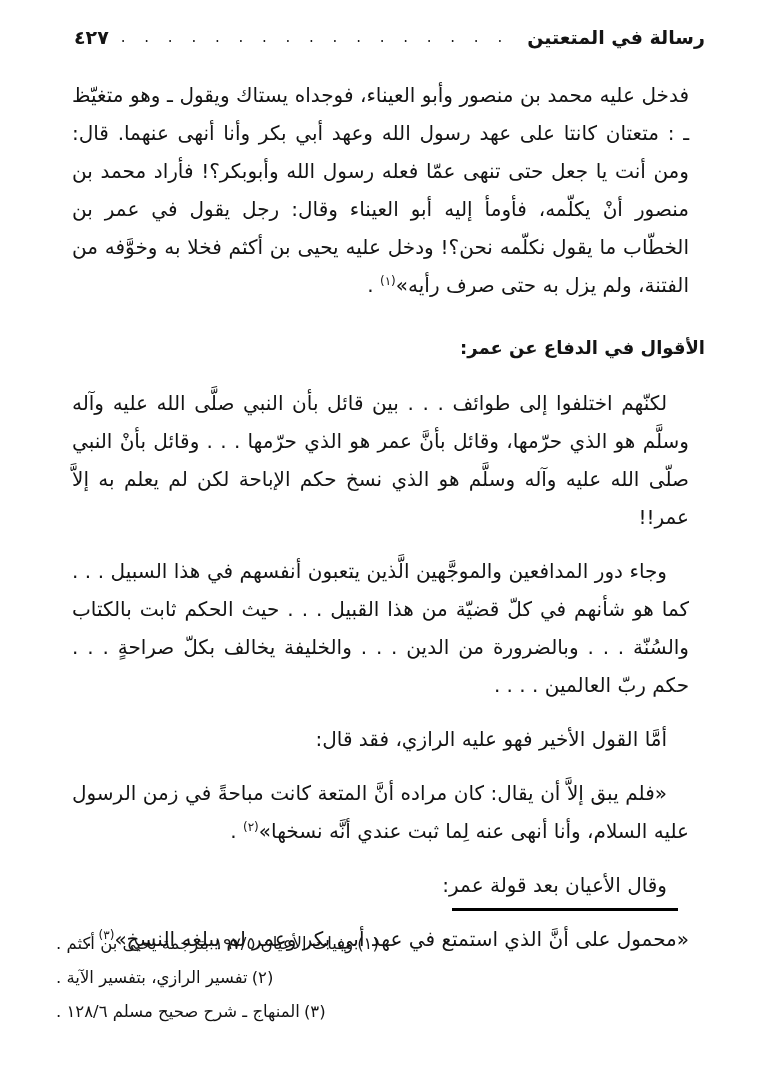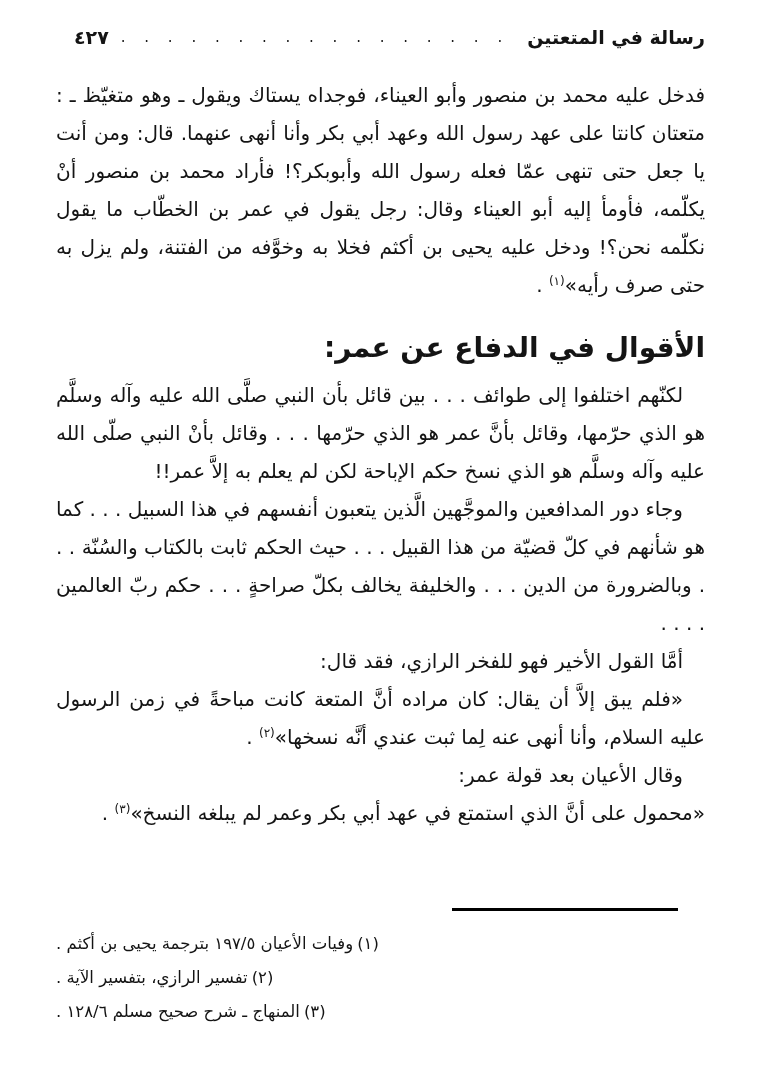--- a/index.html
+++ b/index.html
@@ -53,28 +53,28 @@
     padding-left: 18px;
   }
 
   
   .page-body {
     font-size: 20px;
     line-height: 38px;
     text-align: justify;
   }
   .para {
-    margin: 0;
+    margin: 16px;
     text-indent: 22px;
   }
   .para.flush {
     text-indent: 0;
   }
   .section-heading {
-    font-size: 28px;
+    font-size: 18px;
     font-weight: bold;
     margin: 24px 0 8px 0;
     text-align: right;
     line-height: 40px;
   }
   .fn-ref {
     font-size: 12px;
     line-height: 0;
     vertical-align: 7px;
   }
@@ -116,21 +116,21 @@
   <main class="page-body">
 
     <p class="para flush"><span>فدخل عليه محمد بن منصور وأبو العيناء، فوجداه يستاك ويقول ـ وهو متغيّظ ـ : متعتان كانتا على عهد رسول الله وعهد أبي بكر وأنا أنهى عنهما. قال: ومن أنت يا جعل حتى تنهى عمّا فعله رسول الله وأبوبكر؟! فأراد محمد بن منصور أنْ يكلّمه، فأومأ إليه أبو العيناء وقال: رجل يقول في عمر بن الخطّاب ما يقول نكلّمه نحن؟! ودخل عليه يحيى بن أكثم فخلا به وخوَّفه من الفتنة، ولم يزل به حتى صرف رأيه»</span><sup class="fn-ref">(١)</sup><span> .</span></p>
 
     <h2 class="section-heading">الأقوال في الدفاع عن عمر:</h2>
 
     <p class="para">لكنّهم اختلفوا إلى طوائف . . . بين قائل بأن النبي صلَّى الله عليه وآله وسلَّم هو الذي حرّمها، وقائل بأنَّ عمر هو الذي حرّمها . . . وقائل بأنْ النبي صلّى الله عليه وآله وسلَّم هو الذي نسخ حكم الإباحة لكن لم يعلم به إلاَّ عمر!!</p>
 
     <p class="para">وجاء دور المدافعين والموجَّهين الَّذين يتعبون أنفسهم في هذا السبيل . . . كما هو شأنهم في كلّ قضيّة من هذا القبيل . . . حيث الحكم ثابت بالكتاب والسُنّة . . . وبالضرورة من الدين . . . والخليفة يخالف بكلّ صراحةٍ . . . حكم ربّ العالمين . . . .</p>
 
-    <p class="para">أمَّا القول الأخير فهو للفخر الرازي، فقد قال:</p>
+    <p class="para">أمَّا القول الأخير فهو عليه الرازي، فقد قال:</p>
 
     <p class="para"><span>«فلم يبق إلاَّ أن يقال: كان مراده أنَّ المتعة كانت مباحةً في زمن الرسول عليه السلام، وأنا أنهى عنه لِما ثبت عندي أنَّه نسخها»</span><sup class="fn-ref">(٢)</sup><span> .</span></p>
 
     <p class="para">وقال الأعيان بعد قولة عمر:</p>
 
     <p class="para flush"><span>«محمول على أنَّ الذي استمتع في عهد أبي بكر وعمر لم يبلغه النسخ»</span><sup class="fn-ref">(٣)</sup><span> .</span></p>
 
   </main>
 
   <footer class="footnotes">

